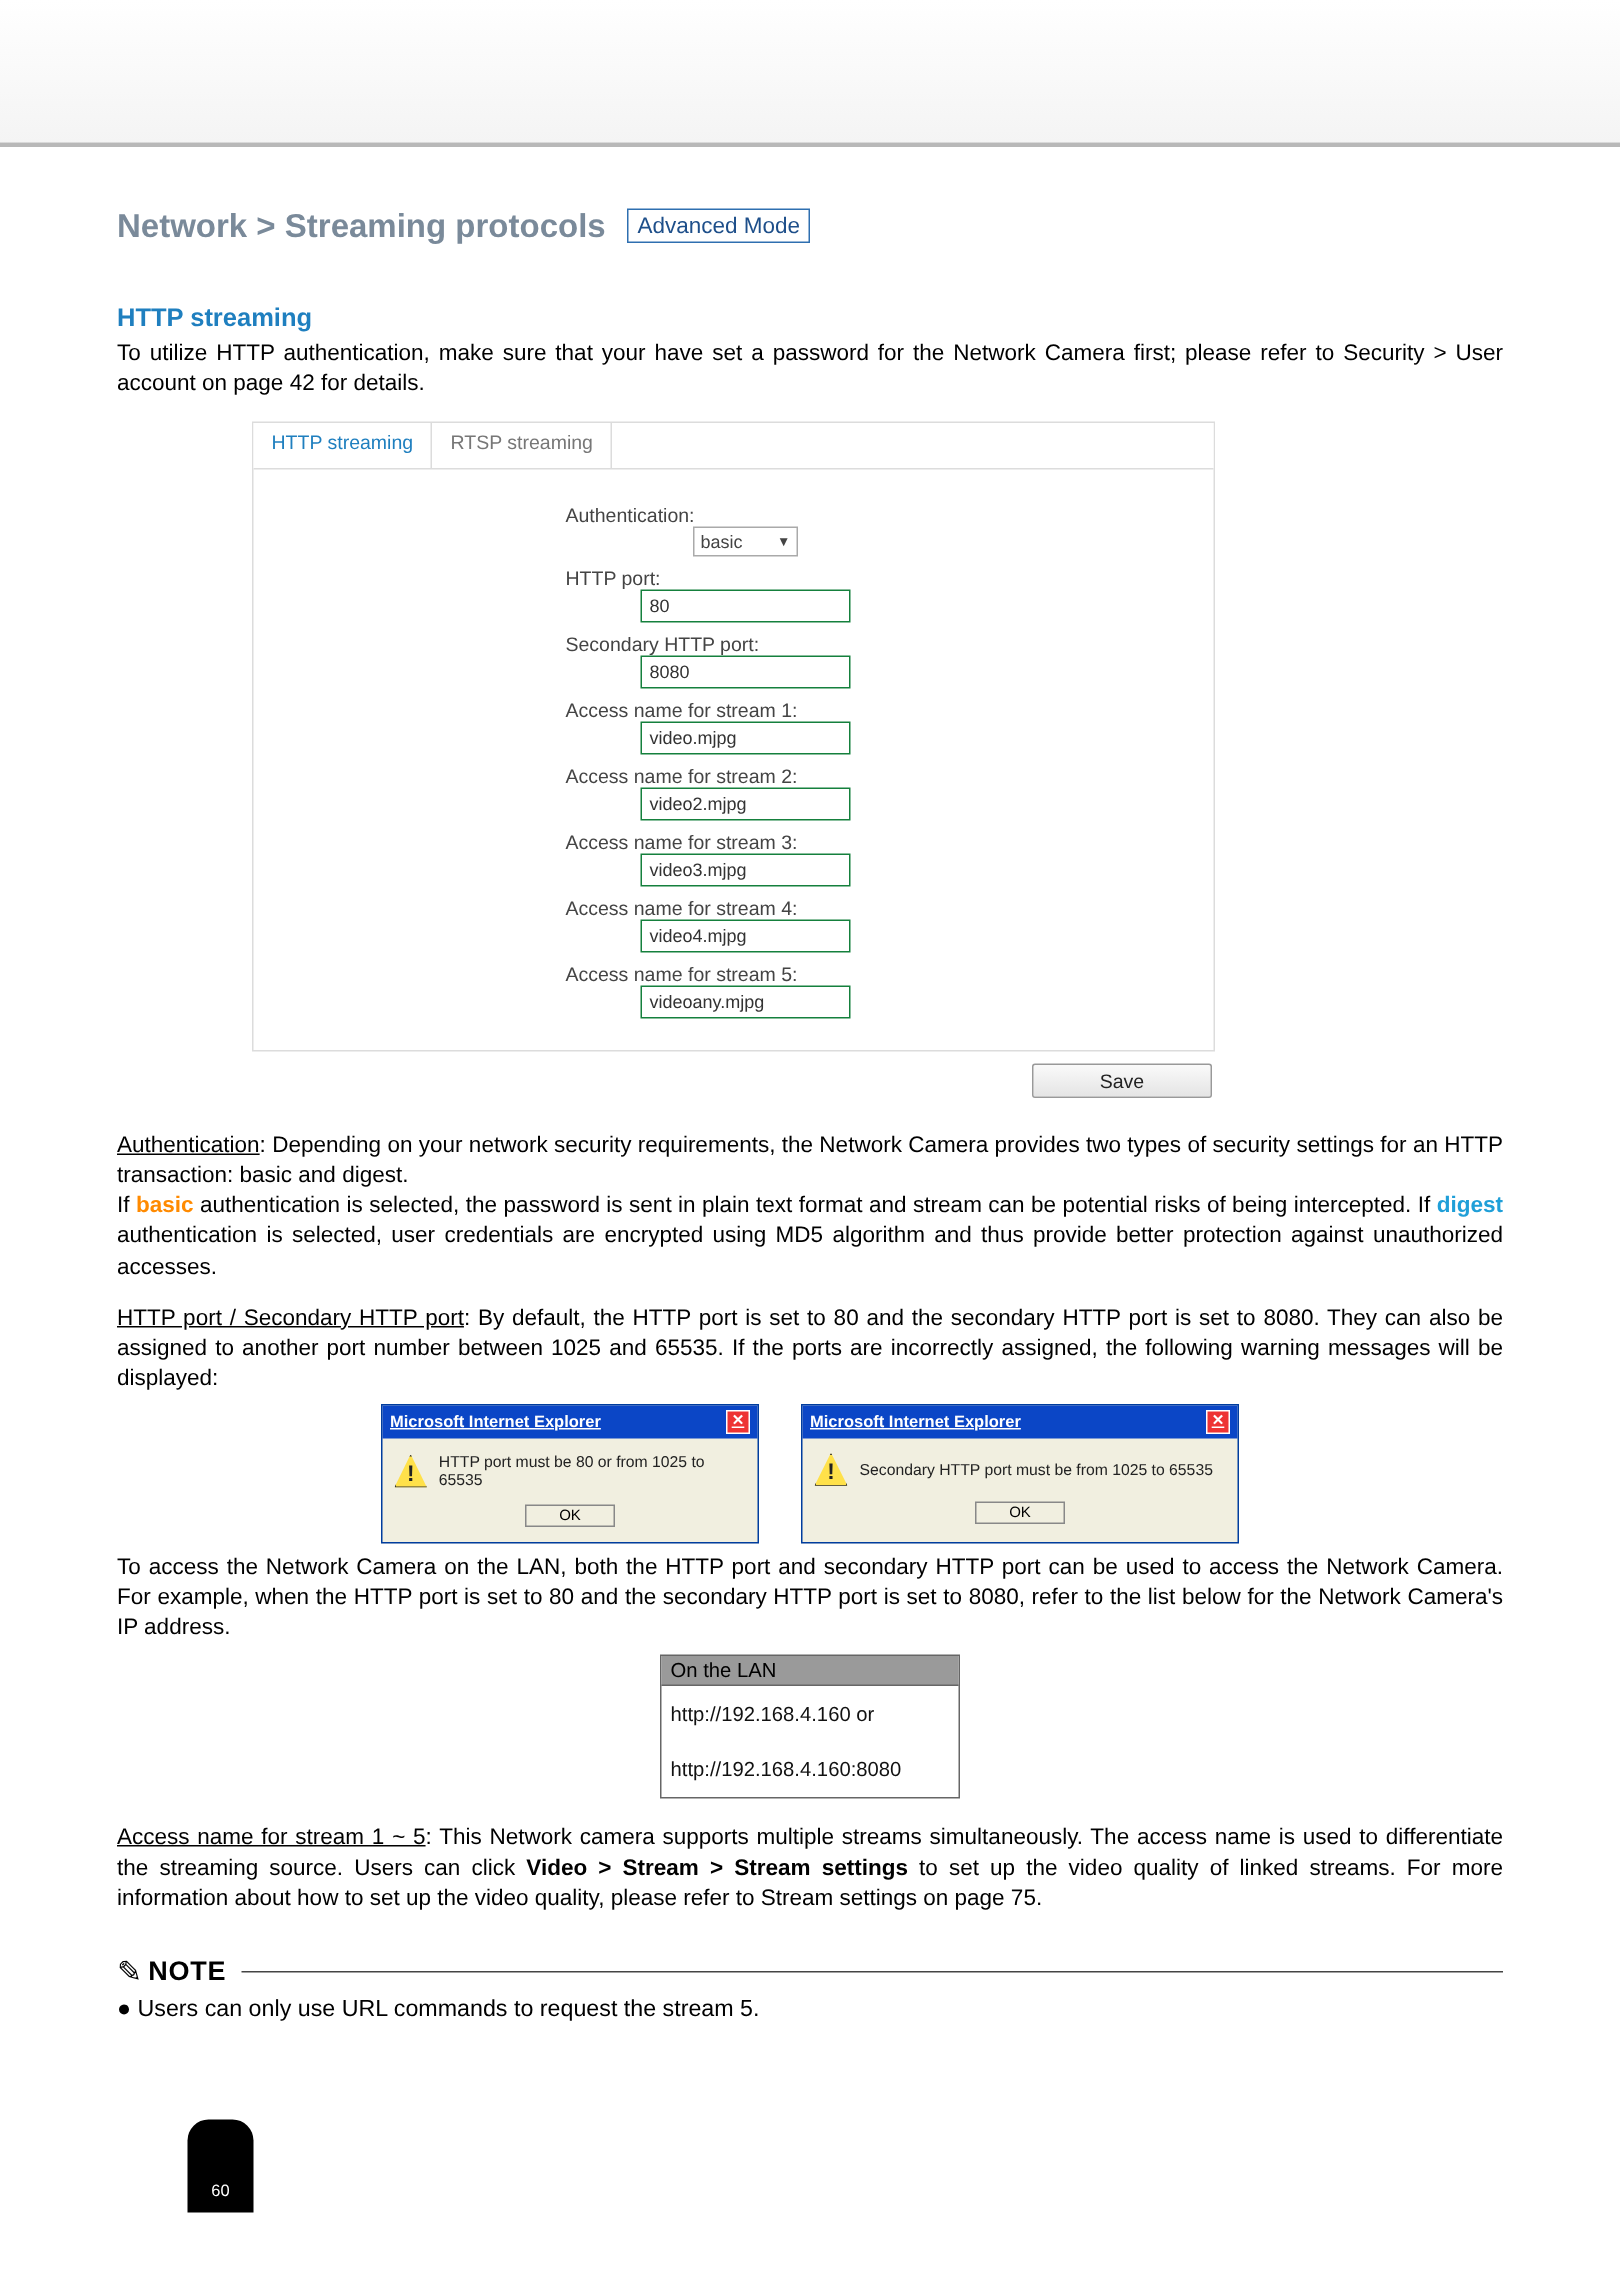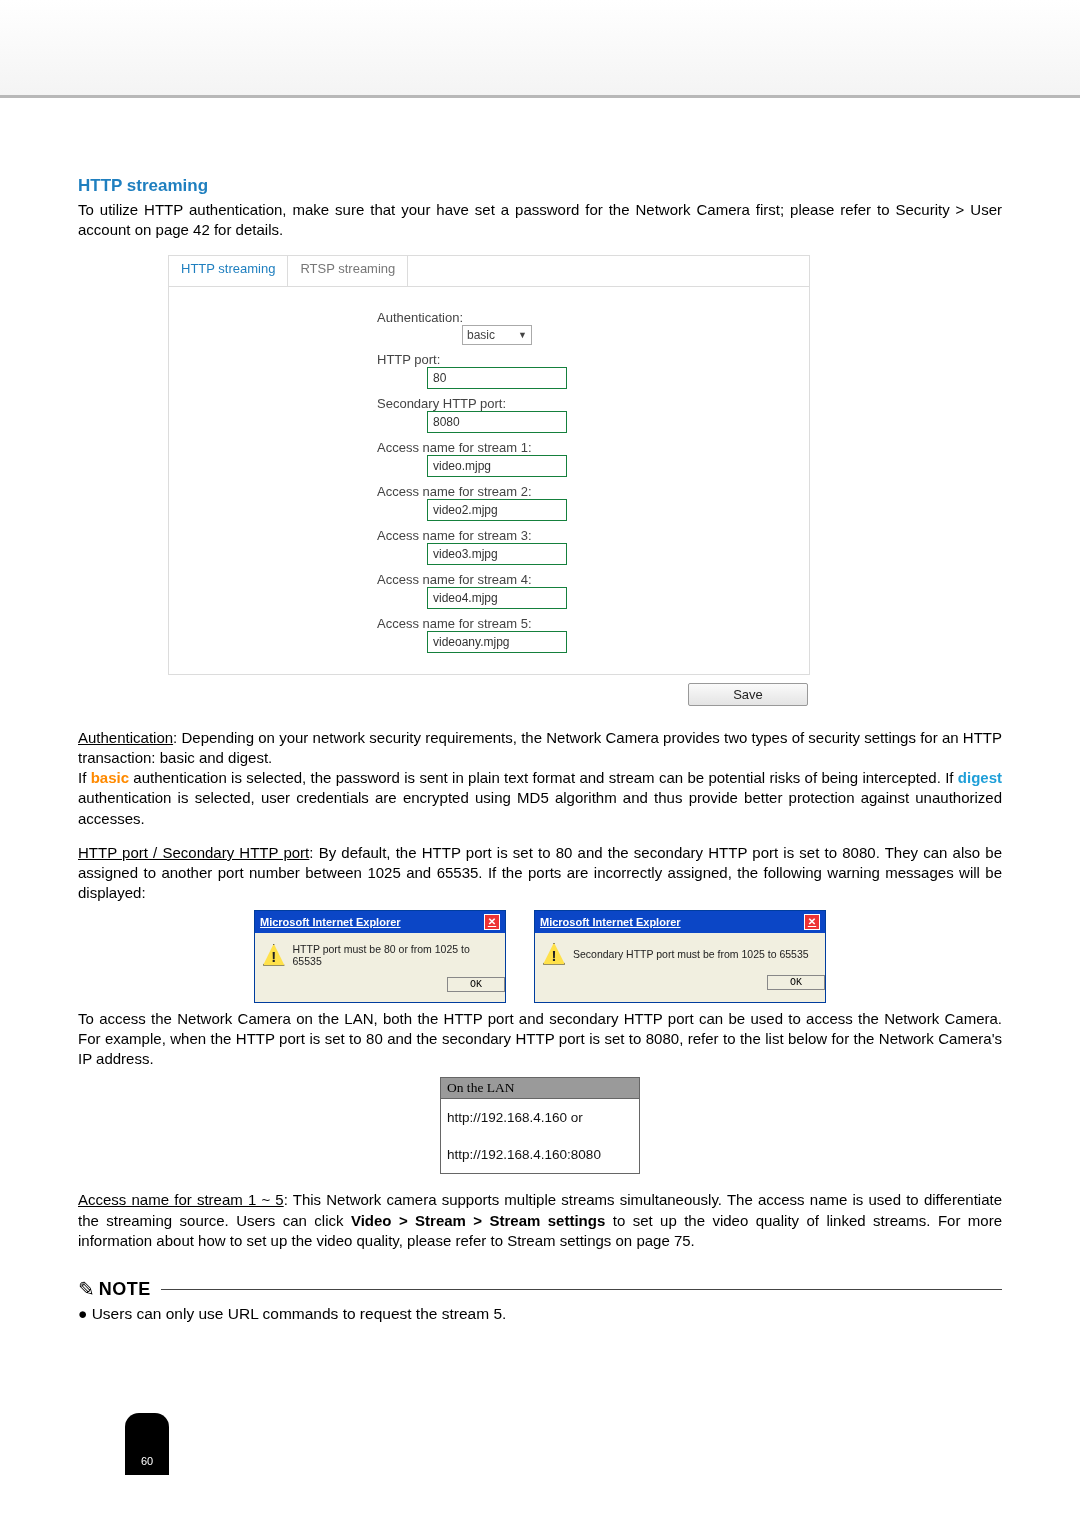--- a/index.html
+++ b/index.html
@@ -26,39 +26,43 @@
   .under{text-decoration:underline;}
   .basic{color:#ff8a00;font-weight:bold;}
   .digest{color:#1f9fd8;font-weight:bold;}
   .dlg-row{display:flex;justify-content:center;gap:28px;margin-top:6px;}
   .dlg{border:1px solid #003d9e;width:250px;background:#f1efe0;}
   .dlg.wide{width:290px;}
   .dlg-hdr{background:linear-gradient(#0b46c6,#0b46c6);color:#fff;font-size:11px;font-weight:bold;padding:3px 5px;display:flex;justify-content:space-between;align-items:center;text-decoration:underline;}
   .close{background:#e33;border:1px solid #fff;width:14px;height:14px;display:flex;align-items:center;justify-content:center;font-size:10px;line-height:1;}
   .dlg-body{display:flex;align-items:center;padding:10px 8px 6px 8px;font-size:10.5px;color:#222;}
   .warn{width:22px;height:22px;margin-right:8px;border:1px solid #333;background:#ffe14a;display:flex;align-items:center;justify-content:center;font-weight:bold;font-size:15px;transform:rotate(0deg);clip-path:polygon(50% 0,100% 100%,0 100%);box-sizing:border-box;padding-top:3px;}
-  .dlg-ft{display:flex;justify-content:flex-end;padding:4px 0 10px 0;font-family:Liberation Mono, monospace;}
+  .dlg-ft{display:flex;justify-content:center;padding:4px 0 10px 0;}
   .ok{border:1px solid #888;background:#f1efe0;font-size:10px;padding:1px 22px;}
   .lan-box{margin:8px auto 0 auto;width:198px;border:1px solid #666;font-size:13.5px;}
-  .lan-hdr{background:#9a9a9a;color:#000;padding:2px 6px;border-bottom:1px solid #666;font-family:Liberation Serif, serif;}
+  .lan-hdr{background:#9a9a9a;color:#000;padding:2px 6px;border-bottom:1px solid #666;}
   .lan-row{padding:11px 6px;color:#111;}
   .note-row{display:flex;align-items:center;margin-top:26px;}
   .tack{color:#000;font-size:20px;margin-right:4px;}
   .note-lbl{font-weight:bold;font-size:18px;font-family:Arial;letter-spacing:0.5px;}
   .note-line{flex:1;height:1px;background:#444;margin-left:10px;}
   .bullet{margin:4px 0 0 0;font-size:15.5px;}
   .pgnum-box{position:absolute;left:125px;bottom:40px;width:44px;height:54px;background:#000;color:#fff;font-size:11px;display:flex;align-items:flex-end;justify-content:center;padding-bottom:8px;border-radius:14px 14px 0 0;}
 </style>
 </head>
 <body>
 
 <div class="page">
   <div class="topband"></div>
   <div class="content">
 
+    <div>
+      <span class="sec-title">Network &gt; Streaming protocols</span>
+      <span class="mode-badge">Advanced Mode</span>
+    </div>
 
     <div class="sub-title">HTTP streaming</div>
     <p class="body">To utilize HTTP authentication, make sure that your have set a password for the Network Camera first; please refer to Security &gt; User account on page 42 for details.</p>
 
     <div class="panel-out">
       <div class="tabs">
         <div class="tab active">HTTP streaming</div>
         <div class="tab inactive">RTSP streaming</div>
       </div>
       <div class="panel-body">

